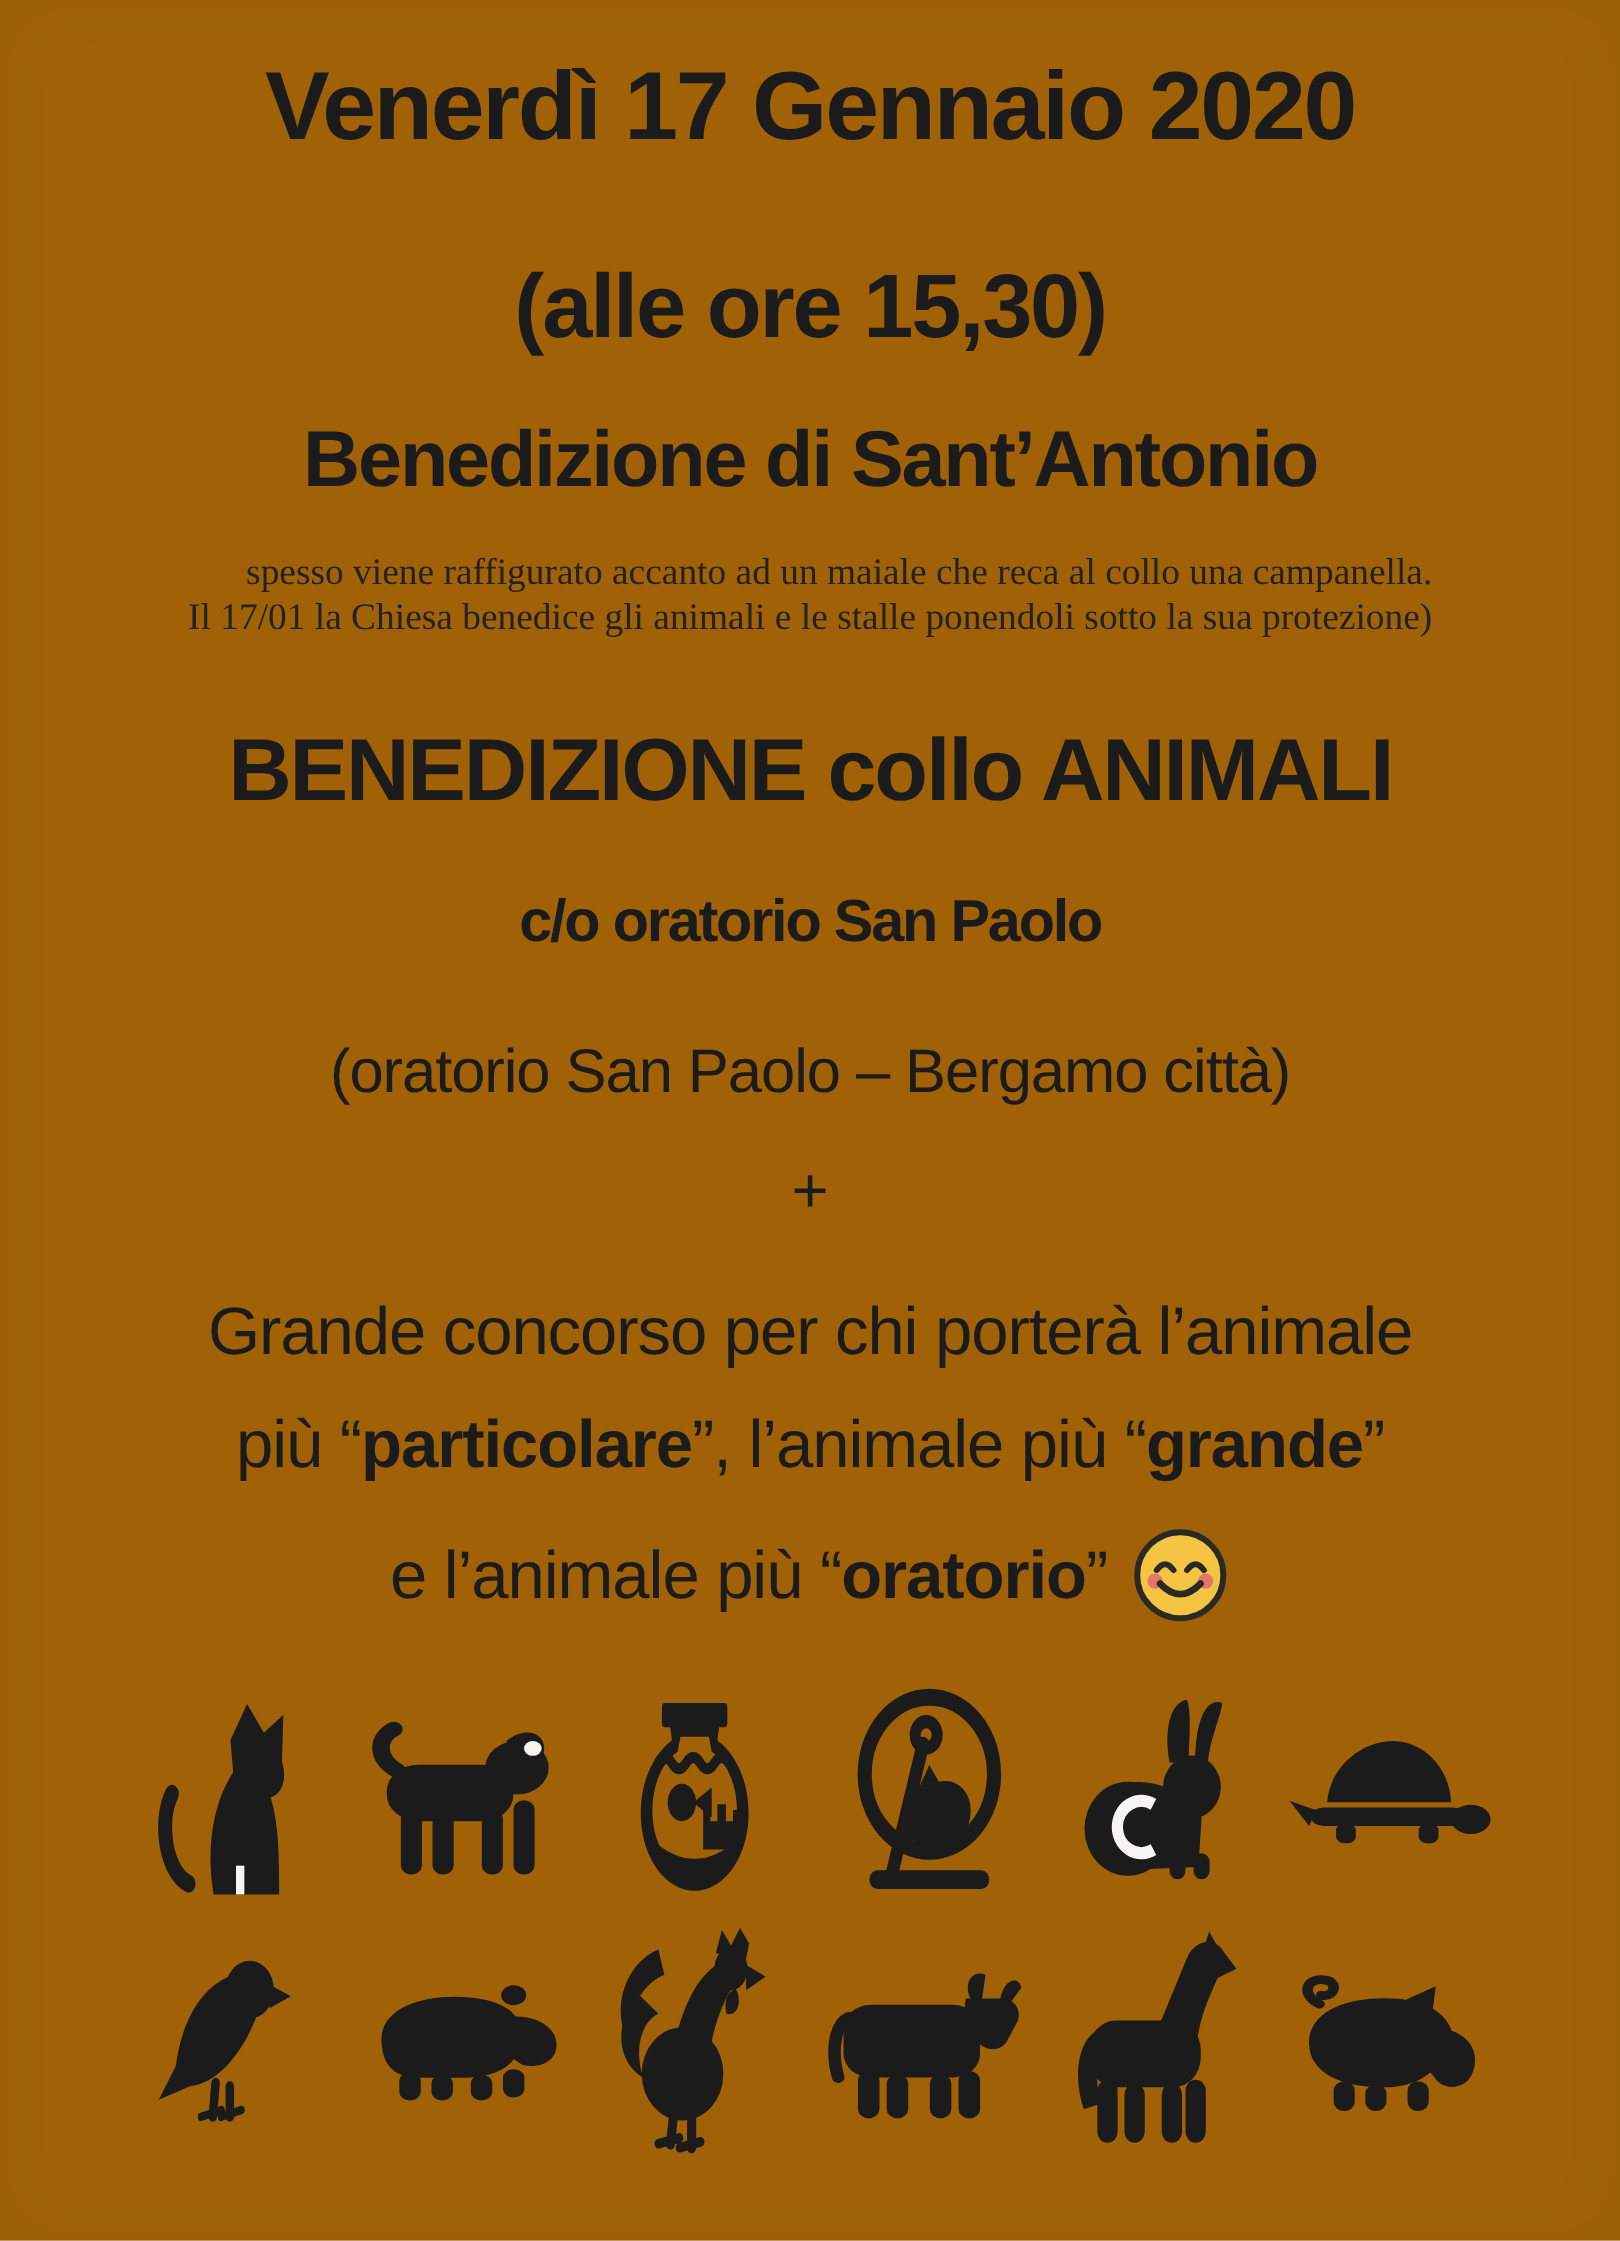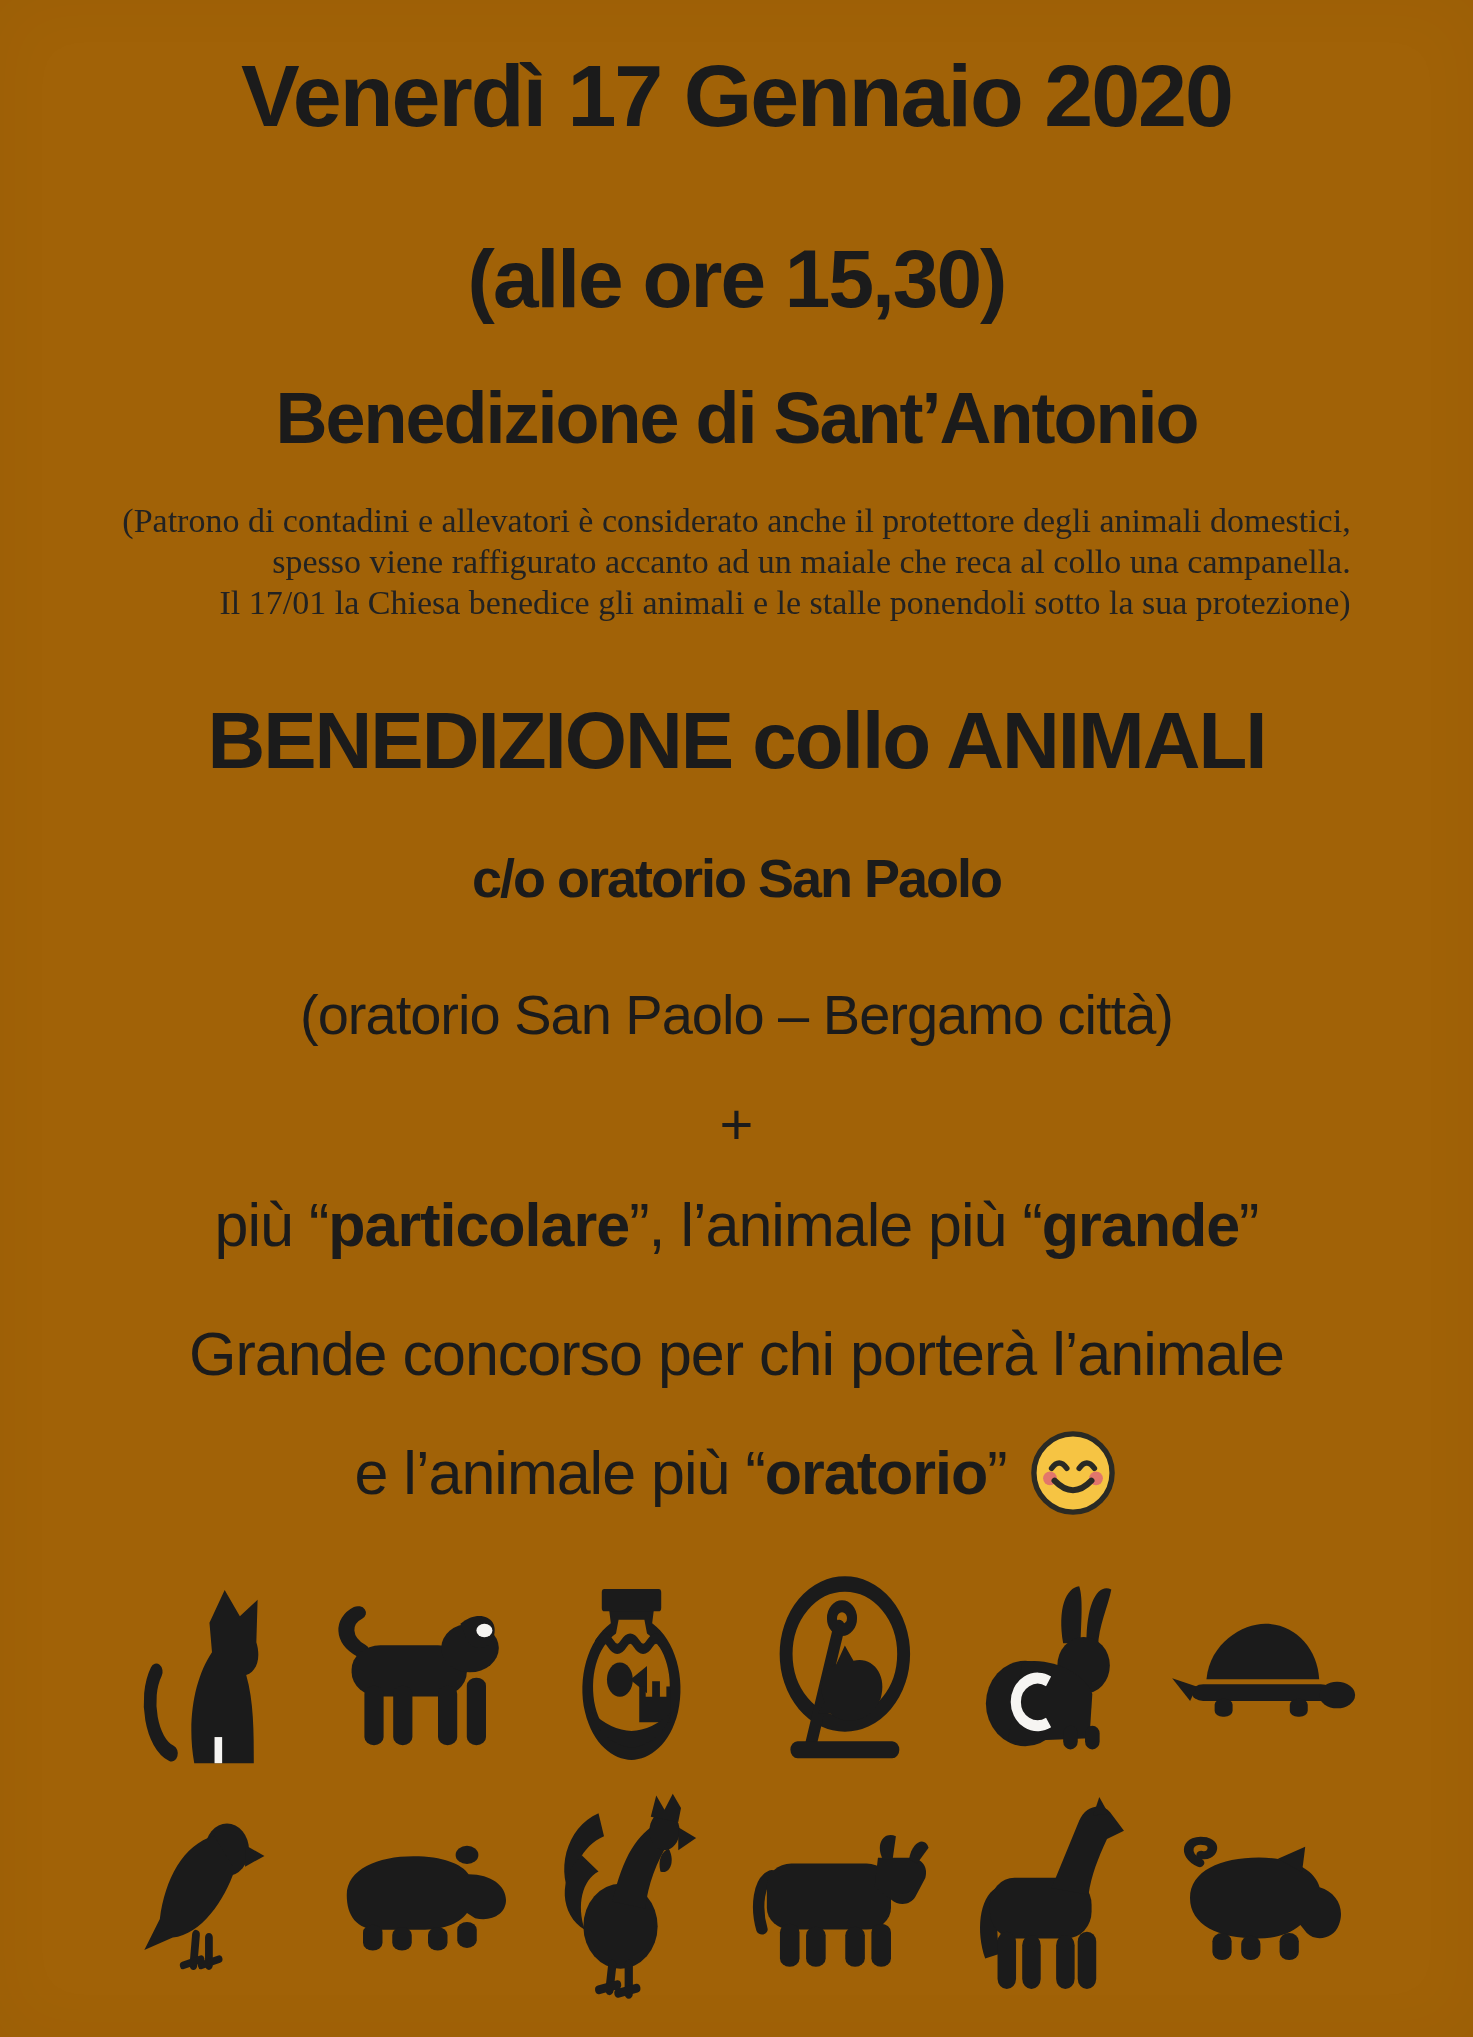--- a/index.html
+++ b/index.html
@@ -34,33 +34,32 @@
 </head>
 <body>
 
 <div class="page">
 
   <div class="h t1">Venerdì 17 Gennaio 2020</div>
   <div class="h t2">(alle ore 15,30)</div>
   <div class="h t3">Benedizione di Sant’Antonio</div>
 
   <div class="note">
-    <div>(Patrono di contadini e allevatori è considerato anche il protettore degli animali domestici,</div>
     <div>spesso viene raffigurato accanto ad un maiale che reca al collo una campanella.</div>
     <div>Il 17/01 la Chiesa benedice gli animali e le stalle ponendoli sotto la sua protezione)</div>
   </div>
 
   <div class="h t4">BENEDIZIONE collo ANIMALI</div>
   <div class="h t5">c/o oratorio San Paolo</div>
   <div class="t6">(oratorio San Paolo – Bergamo città)</div>
 
   <div class="plus">+</div>
 
+  <div class="c c1">Grande concorso per chi porterà l’animale</div>
   <div class="c c2"><span>più “</span><b>particolare</b><span>”, l’animale più “</span><b>grande</b><span>”</span></div>
-  <div class="c c1">Grande concorso per chi porterà l’animale</div>
   <div class="c c3">
     <span><span>e l’animale più “</span><b>oratorio</b><span>”</span></span>
     <span>
       <svg width="92" height="92" viewBox="0 0 120 120">
         <circle cx="60" cy="60" r="51" fill="#f6c443" stroke="#2a2a24" stroke-width="7"></circle>
         <path d="M32,54 Q42,40 52,54" stroke="#2a2a24" stroke-width="7" fill="none" stroke-linecap="round"></path>
         <path d="M68,54 Q78,40 88,54" stroke="#2a2a24" stroke-width="7" fill="none" stroke-linecap="round"></path>
         <circle cx="30" cy="67" r="9" fill="#e2766b"></circle>
         <circle cx="90" cy="67" r="9" fill="#e2766b"></circle>
         <path d="M36,70 Q60,95 84,70" stroke="#2a2a24" stroke-width="8" fill="none" stroke-linecap="round"></path>

